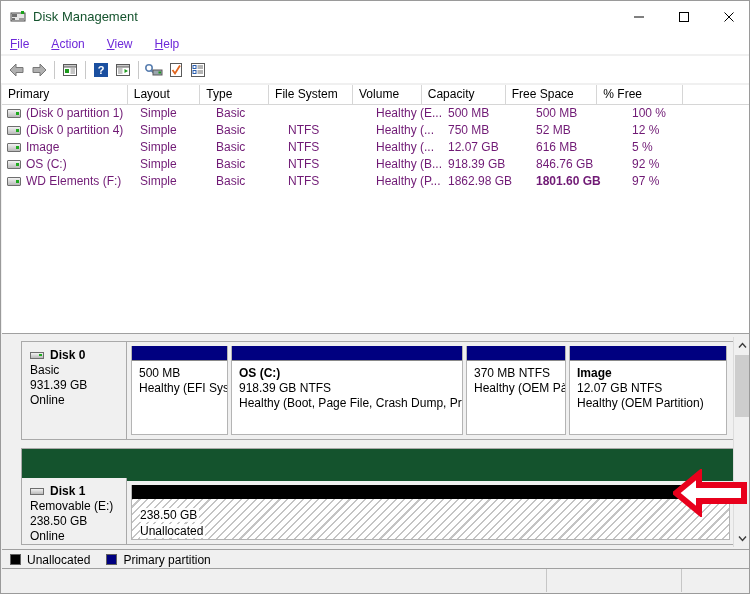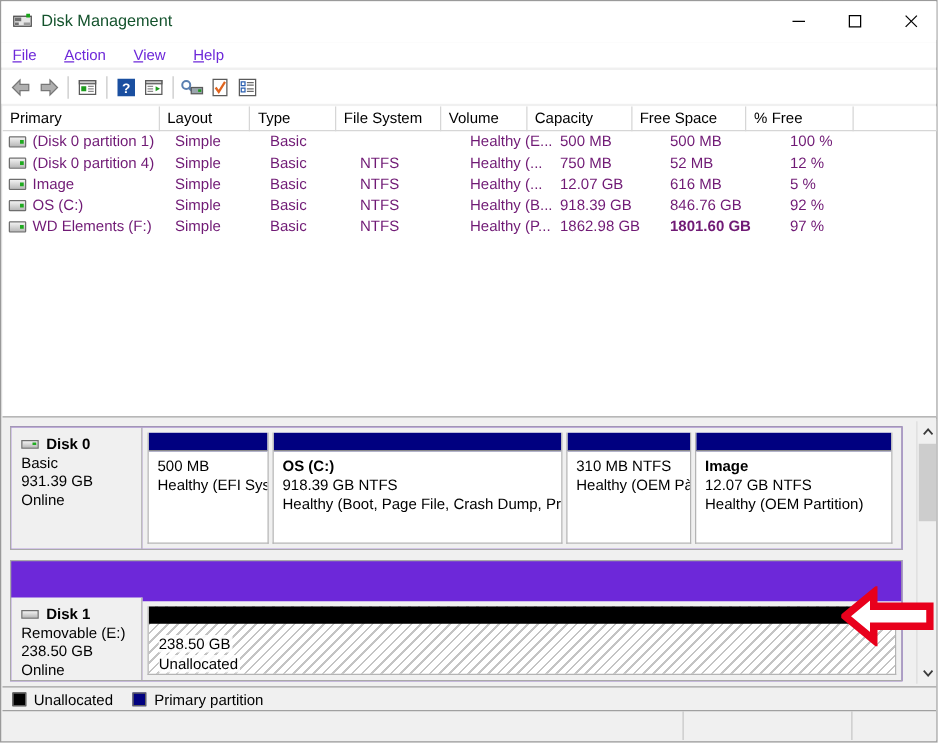--- a/index.html
+++ b/index.html
@@ -185,25 +185,25 @@
     position: absolute;
     left: 1px; top: 334px;
     width: 748px;
     height: 214px;
     background: #f0f0f0;
     box-sizing: border-box;
     overflow: hidden;
   }
   .diskrow {
     position: absolute;
-    left: 6px;
+    left: 19px;
     width: 714px;
     box-sizing: border-box;
     border: 1px solid #a9a9a9;
-    background: #6d28d9;
+    background: #14532d;
     display: flex;
   }
   #disk0row { top: 6px; height: 99px; }
   #disk1row { top: 113px; height: 97px; align-items: flex-end; }
 
   .diskinfo {
     width: 105px;
     flex: none;
     box-sizing: border-box;
     border-right: 1px solid #a9a9a9;
@@ -603,21 +603,21 @@
             <div class="pbar" style="background: rgb(0, 0, 128);"></div>
             <div class="ptext">
               <div class="ptitle">OS  (C:)</div>
               <div>918.39 GB NTFS</div>
               <div>Healthy (Boot, Page File, Crash Dump, Pr</div>
             </div>
           </div>
           <div class="partition" style="width: 100px;">
             <div class="pbar" style="background: rgb(0, 0, 128);"></div>
             <div class="ptext">
-              <div>310 MB NTFS</div>
+              <div>370 MB NTFS</div>
               <div>Healthy (OEM Pà</div>
             </div>
           </div>
           <div class="partition" style="width: 158px;">
             <div class="pbar" style="background: rgb(0, 0, 128);"></div>
             <div class="ptext">
               <div class="ptitle">Image</div>
               <div>12.07 GB NTFS</div>
               <div>Healthy (OEM Partition)</div>
             </div>

